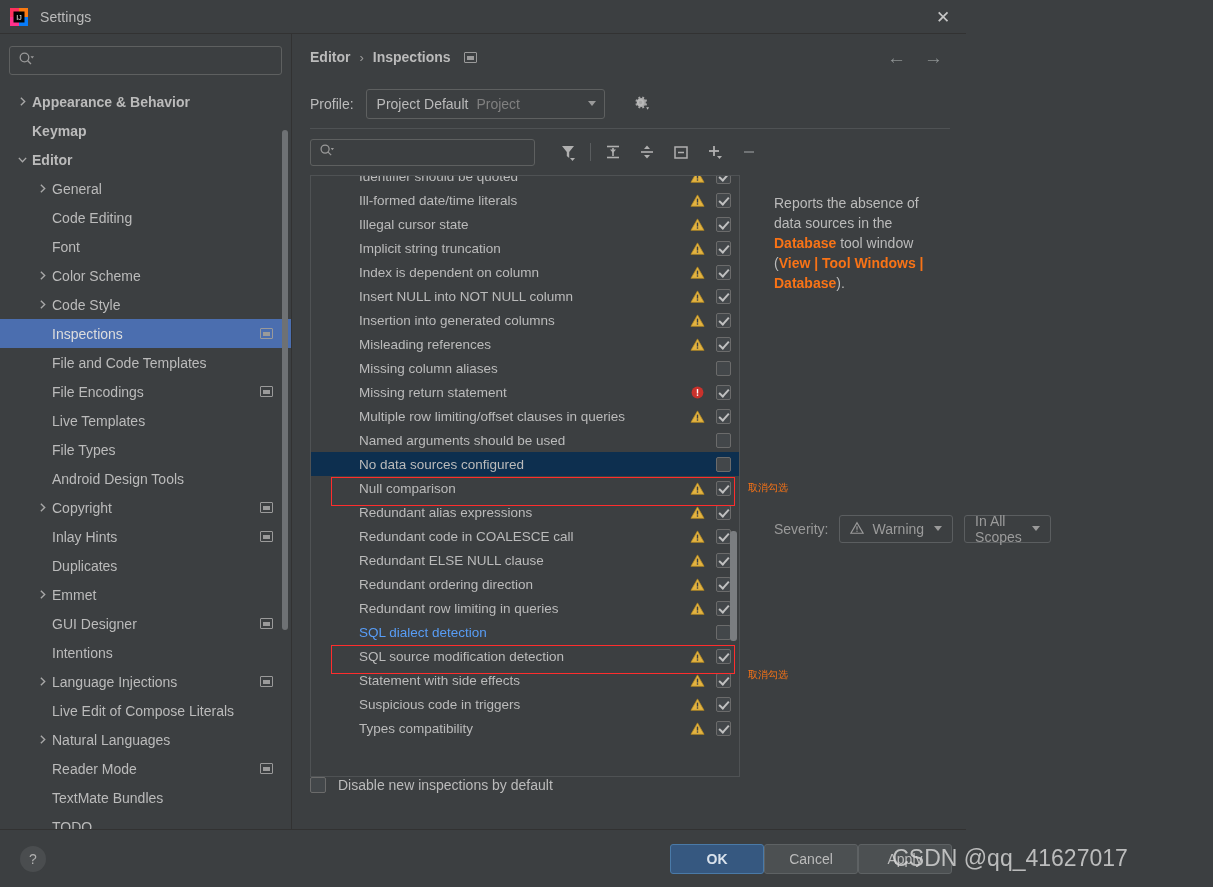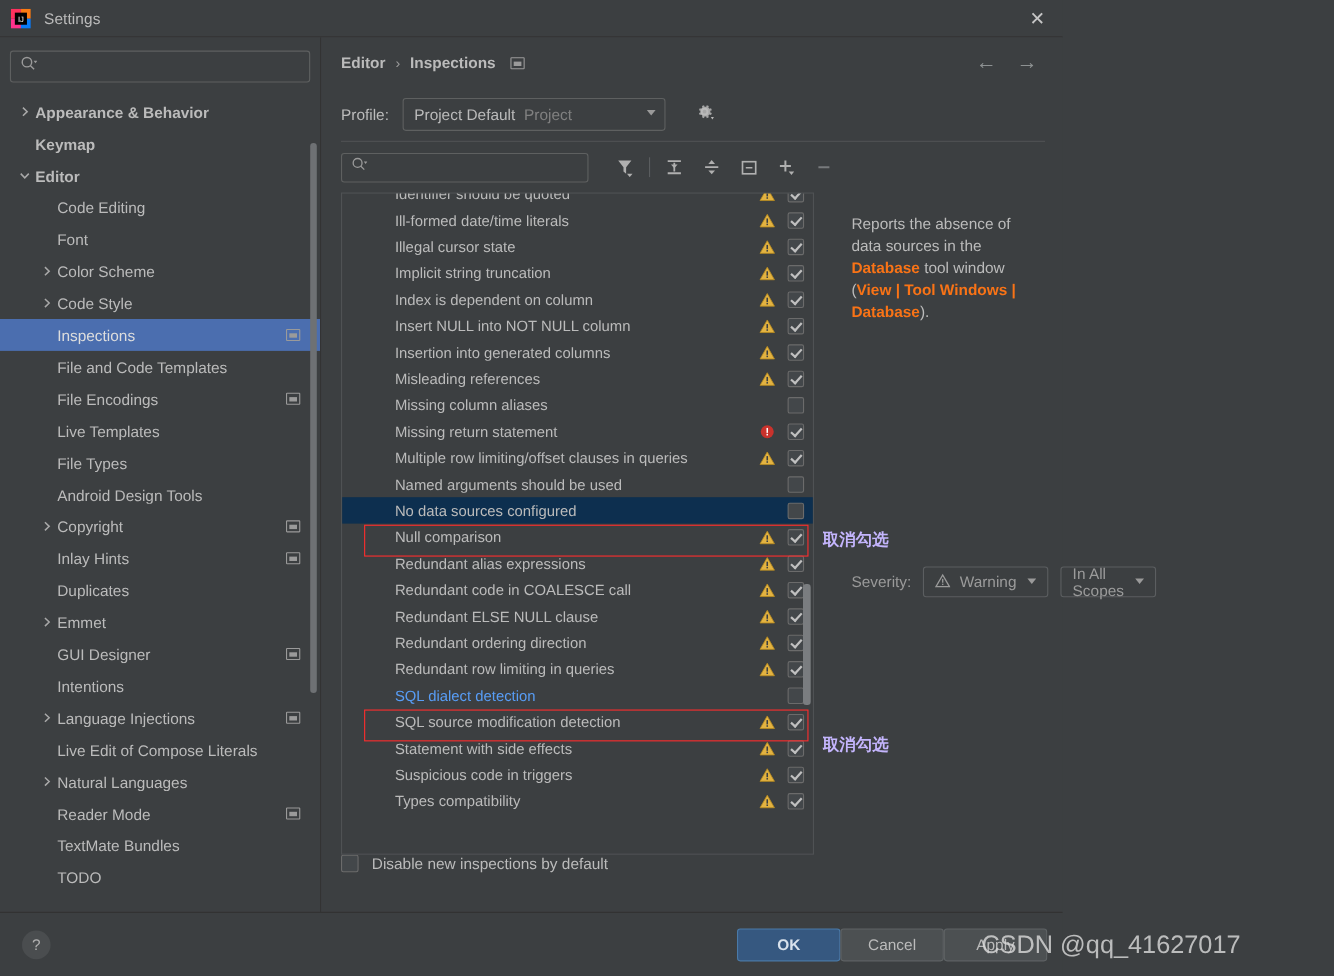--- a/index.html
+++ b/index.html
@@ -251,24 +251,23 @@
     display: flex; align-items: center; justify-content: center;
   }
   .btn.primary { background: #365880; border-color: #4a7aa8; color: #d9e2ec; font-weight: bold; }
 
   
   .anno-box {
     position: absolute; border: 1.5px solid #ff2d2d;
     pointer-events: none; z-index: 40;
   }
   .anno-text {
-    position: absolute; color: #c4b5fd; font-size: 15px;
+    position: absolute; color: #f97316; font-size: 10px;
     font-family: "DejaVu Sans", sans-serif; z-index: 41;
     white-space: nowrap;
-    font-weight: bold;
   }
   .watermark {
     position: absolute; color: #d8d8d8; opacity: .82;
     font-size: 23px; font-family: "Liberation Sans", sans-serif;
     z-index: 60; white-space: nowrap;
   }
 </style>
 </head>
 <body>
 
@@ -323,20 +322,28 @@
           </div>
           <div class="tree-item lvl0 bold">
             <span class="arrow">
               <svg width="11" height="11" viewBox="0 0 12 12">
                 <path d="M2 4.2 L6 8.4 L10 4.2" fill="none" stroke="#a8a8a8" stroke-width="1.5"></path>
               </svg>
             </span>
             <span class="t-label">Editor</span>
           </div>
           <div class="tree-item lvl1">
+            <span class="arrow">
+              <svg width="11" height="11" viewBox="0 0 12 12">
+                <path d="M4.2 2 L8.4 6 L4.2 10" fill="none" stroke="#a8a8a8" stroke-width="1.5"></path>
+              </svg>
+            </span>
+            <span class="t-label">General</span>
+          </div>
+          <div class="tree-item lvl1">
             <span class="arrow spacer">
               <svg width="11" height="11" viewBox="0 0 12 12">
                 <path d="M4.2 2 L8.4 6 L4.2 10" fill="none" stroke="#a8a8a8" stroke-width="1.5"></path>
               </svg>
             </span>
             <span class="t-label">Code Editing</span>
           </div>
           <div class="tree-item lvl1">
             <span class="arrow spacer">
               <svg width="11" height="11" viewBox="0 0 12 12">

